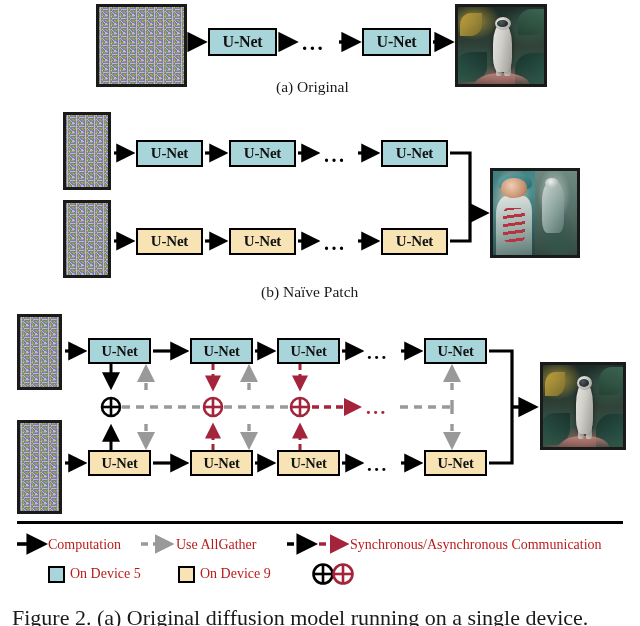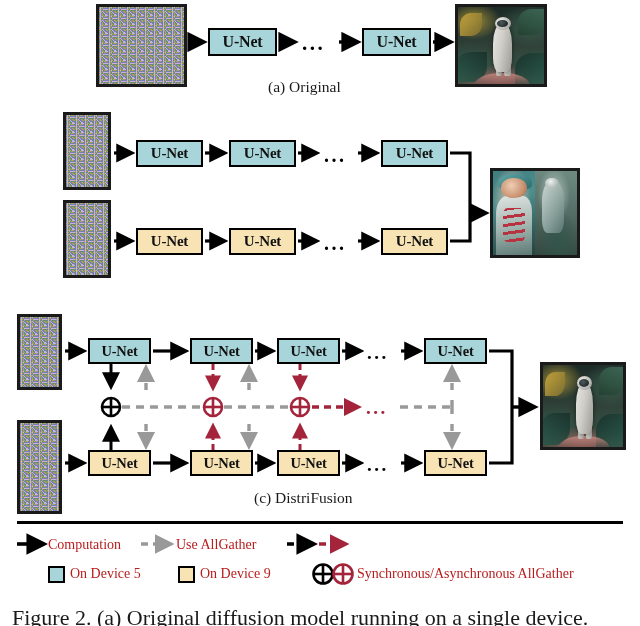--- a/index.html
+++ b/index.html
@@ -231,21 +231,21 @@
       <div class="frond" style="left:66%; top:60%; width:40%; height:42%; background:linear-gradient(320deg,#2f5f50,#16302a);"></div>
       <div class="astro-path"></div>
       <div class="astro-legL"></div>
       <div class="astro-legR"></div>
       <div class="astro-body"></div>
       <div class="astro-helm"></div>
       <div class="astro-visor"></div>
     </div>
   </div>
 
-  <div class="panel-label" style="left:268px; top:78px;">(a) Original</div>
+  <div class="panel-label" style="left:276px; top:78px;">(a) Original</div>
 
   <div class="tile" style="left:63px; top:112px; width:48px; height:78px;">
     <div class="noise"></div>
   </div>
   <div class="tile" style="left:63px; top:200px; width:48px; height:78px;">
     <div class="noise"></div>
   </div>
 
   <div class="unet dev1" style="left:136px; top:140px; width:67px; height:27px; font-size:15px;">U-Net</div>
   <div class="unet dev1" style="left:229px; top:140px; width:67px; height:27px; font-size:15px;">U-Net</div>
@@ -263,20 +263,21 @@
       <div class="seam-right"></div>
       <div class="seam-torso"></div>
       <div class="seam-ribs"></div>
       <div class="seam-helm"></div>
       <div class="seam-head"></div>
       <div class="seam-figure"></div>
       <div class="seam-figure-head"></div>
     </div>
   </div>
 
+  <div class="panel-label" style="left:261px; top:283px;">(b) Naïve Patch</div>
 
   <div class="tile" style="left:17px; top:314px; width:45px; height:76px;">
     <div class="noise"></div>
   </div>
   <div class="tile" style="left:17px; top:420px; width:45px; height:94px;">
     <div class="noise"></div>
   </div>
 
   <div class="unet dev1" style="left:88px; top:338px; width:63px; height:26px; font-size:14.5px;">U-Net</div>
   <div class="unet dev1" style="left:190px; top:338px; width:63px; height:26px; font-size:14.5px;">U-Net</div>
@@ -300,34 +301,33 @@
       <div class="frond" style="left:66%; top:60%; width:40%; height:42%; background:linear-gradient(320deg,#2f5f50,#16302a);"></div>
       <div class="astro-path"></div>
       <div class="astro-legL"></div>
       <div class="astro-legR"></div>
       <div class="astro-body"></div>
       <div class="astro-helm"></div>
       <div class="astro-visor"></div>
     </div>
   </div>
 
-  <div class="panel-label" style="left:254px; top:489px;">(c) DistriFusion</div>
 
   <div class="hrule" style="left:17px; top:521px; width:606px; height:3px;"></div>
 
   <div class="legend-text" style="left:48px; top:537px;">Computation</div>
   <div class="legend-text" style="left:176px; top:537px;">Use AllGather</div>
+  <div class="legend-text" style="left:350px; top:537px;">Synchronous/Asynchronous Communication</div>
 
   <div class="swatch dev1" style="left:48px; top:566px; width:17px; height:17px;"></div>
   <div class="legend-text" style="left:70px; top:566px;">On Device 5</div>
 
   <div class="swatch dev2" style="left:178px; top:566px; width:17px; height:17px;"></div>
   <div class="legend-text" style="left:200px; top:566px;">On Device 9</div>
 
-  <div class="legend-text" style="left:357px; top:566px;">Synchronous/Asynchronous AllGather</div>
 
   <div class="caption" style="left:12px; top:605px;">Figure 2. (a) Original diffusion model running on a single device.</div>
 
   <svg class="fig-svg" viewBox="0 0 640 626">
     <defs>
       <marker id="ahBlack" markerWidth="6" markerHeight="6" refX="4.6" refY="3" orient="auto">
         <path d="M0,0 L6,3 L0,6 Z" fill="#000000"></path>
       </marker>
       <marker id="ahGray" markerWidth="5.4" markerHeight="5.4" refX="4.2" refY="2.7" orient="auto">
         <path d="M0,0 L5.4,2.7 L0,5.4 Z" fill="#999999"></path>

